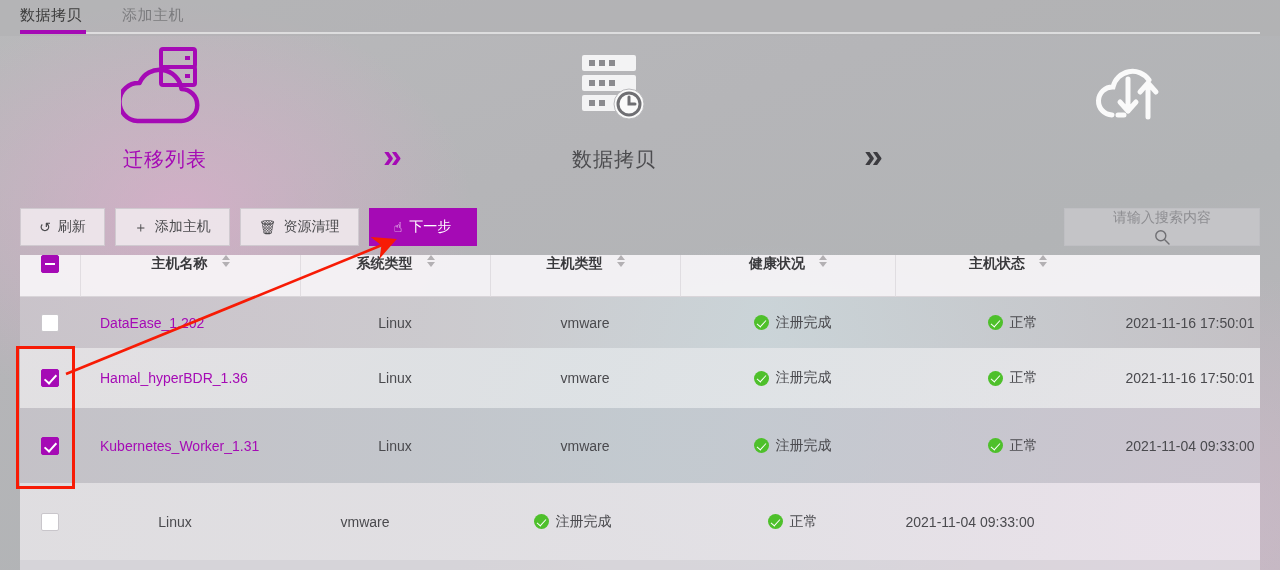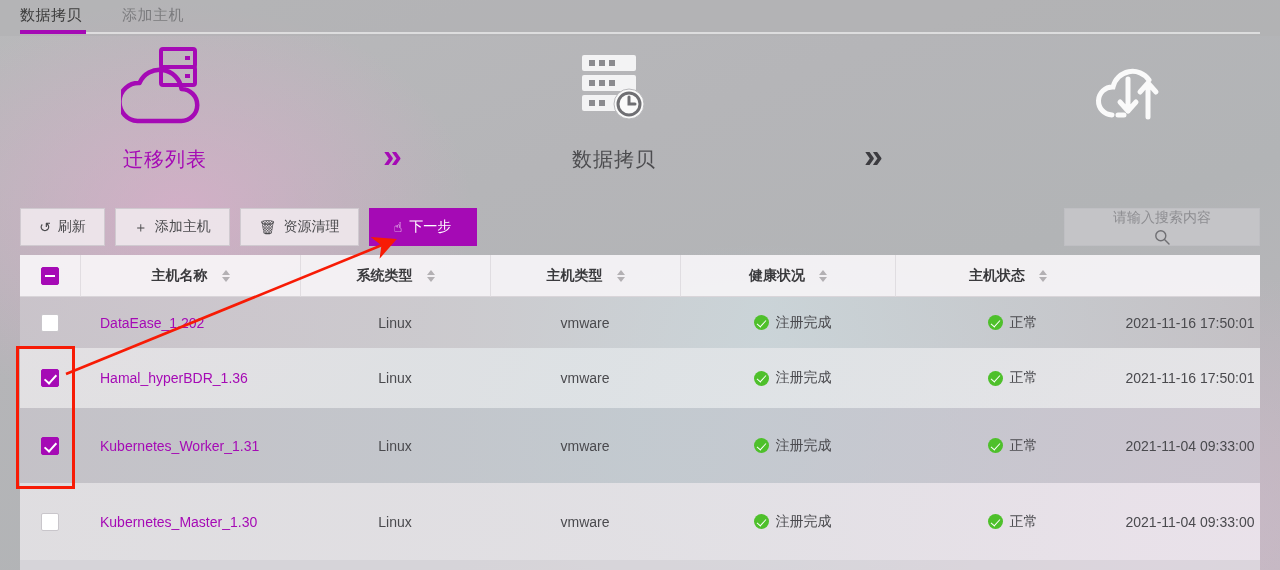--- a/index.html
+++ b/index.html
@@ -77,21 +77,21 @@
   .searchbox .mag { width: 16px; height: 16px; }
 
   
   .table { position: absolute; left: 20px; top: 255px; width: 1240px; }
   .thead {
     display: flex; height: 42px; align-items: center;
     background: rgba(247,245,247,0.92);
     border-bottom: 1px solid rgba(214,210,214,0.9);
     font-size: 14px; color: #3a3a3d; font-weight: bold;
   }
-  .th { display: flex; align-items: center; justify-content: center; gap: 14px; height: 42px; }
+  .th { display: flex; align-items: flex-start; justify-content: center; gap: 14px; height: 42px; }
   .th.sel { width: 60px; justify-content: center; }
   .th.divider { border-left: 1px solid rgba(221,217,221,0.85); }
   .sorter { display: inline-flex; flex-direction: column; line-height: 0; gap: 2px; }
   .sorter i {
     display: block; width: 0; height: 0; border-left: 4px solid transparent;
     border-right: 4px solid transparent;
   }
   .sorter i.up { border-bottom: 5px solid #b3b0b3; }
   .sorter i.dn { border-top: 5px solid #b3b0b3; }
 
@@ -343,21 +343,20 @@
         <span>正常</span>
       </span>
     </div>
     <div class="cell c-time">2021-11-04 09:33:00</div>
   </div>
 
   <div class="row r3">
     <div class="cell sel c-sel">
       <span class="cb"></span>
     </div>
-    <div class="cell name c-name">Kubernetes_Master_1.30</div>
     <div class="cell c-os">Linux</div>
     <div class="cell c-type">vmware</div>
     <div class="cell c-stat">
       <span class="status">
         <span class="dot"></span>
         <span>注册完成</span>
       </span>
     </div>
     <div class="cell c-heal">
       <span class="status">

